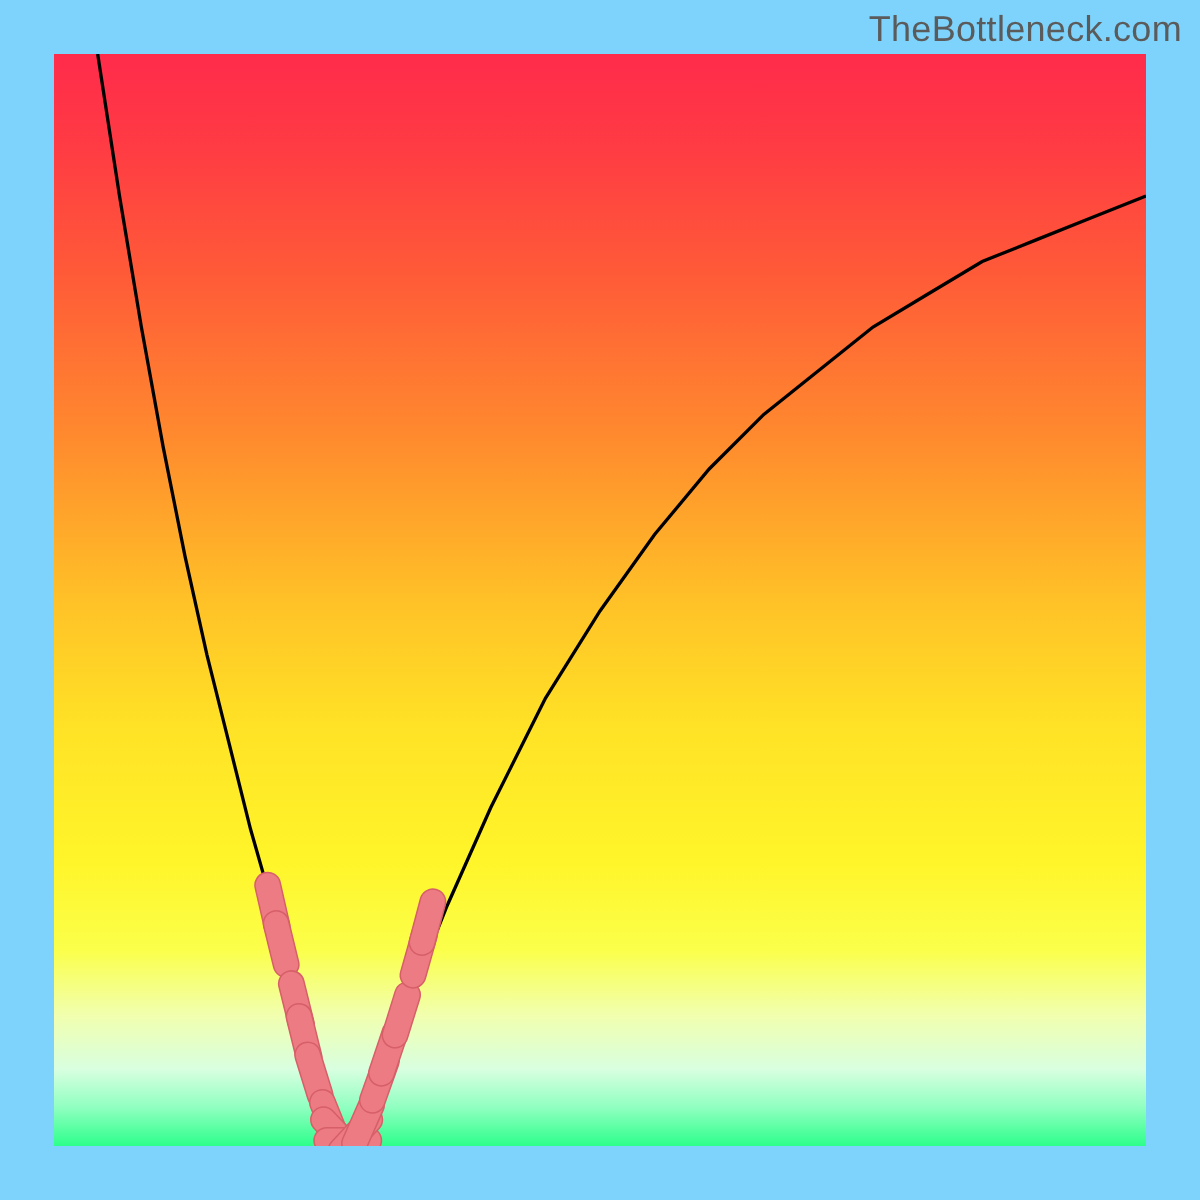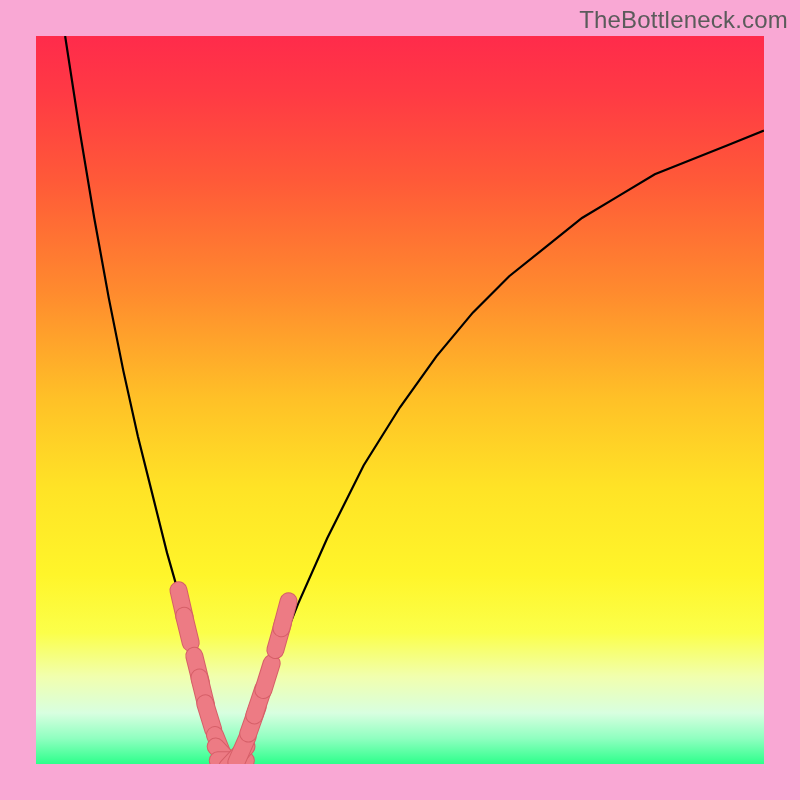--- a/index.html
+++ b/index.html
@@ -10,21 +10,21 @@
     overflow: hidden;
     background: #000;
     font-family: Arial, Helvetica, sans-serif;
   }
   .frame {
     position: absolute;
     left: 0;
     top: 0;
     width: 800px;
     height: 800px;
-    background: #f9a8d4;
+    background: #7dd3fc;
   }
   .plot-area {
     position: absolute;
     left: 36px;
     top: 36px;
     width: 728px;
     height: 728px;
     overflow: hidden;
   }
   .gradient {

